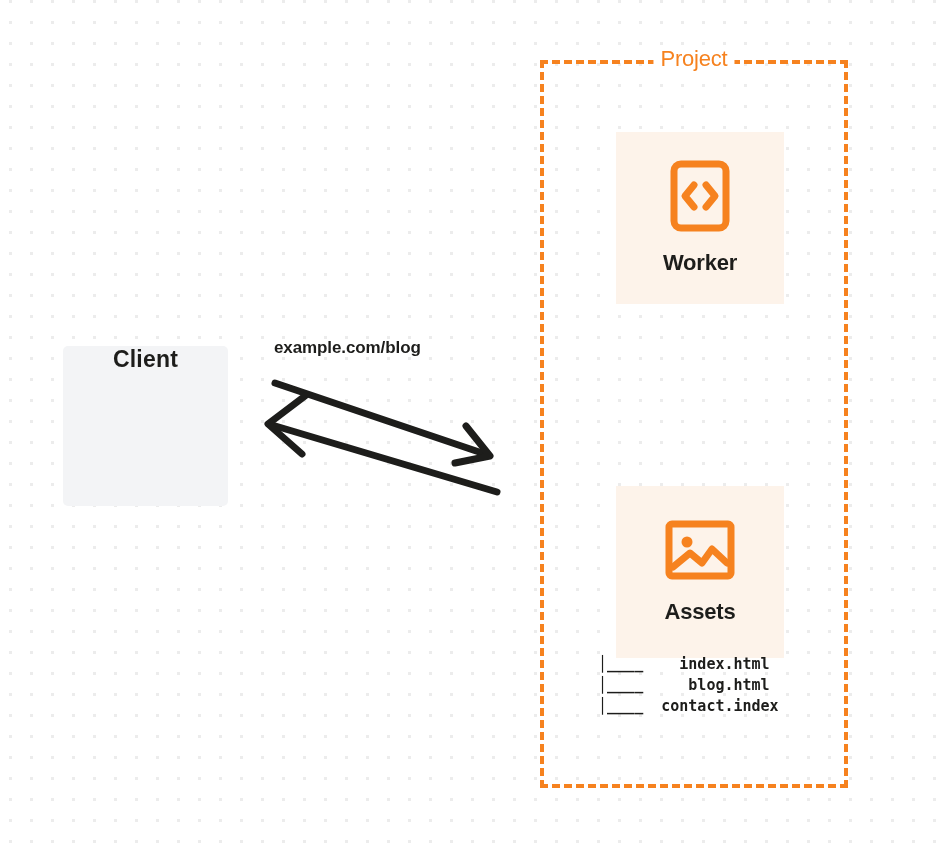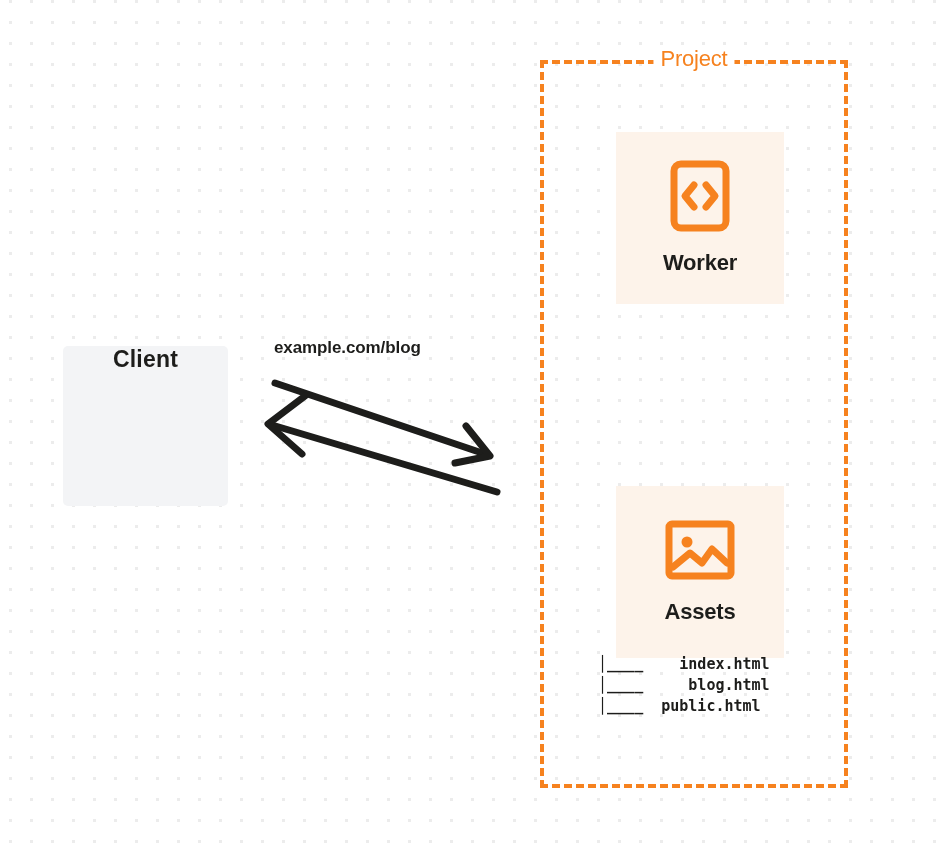--- a/index.html
+++ b/index.html
@@ -189,16 +189,16 @@
       <span class="card-icon">
         <svg width="70" height="62" viewBox="0 0 70 62">
           <rect x="4" y="5" width="62" height="52" rx="3" ry="3" fill="none" stroke="#f6821f" stroke-width="7"></rect>
           <circle cx="22" cy="23" r="5.5" fill="#f6821f"></circle>
           <polyline points="8,48 25,34 37,44 47,30 62,44" fill="none" stroke="#f6821f" stroke-width="7" stroke-linecap="round" stroke-linejoin="round"></polyline>
         </svg>
       </span>
       <span class="card-label">Assets</span>
     </div>
 
-    <div id="assets-file-tree"><span class="tree-row"> │____    index.html</span><span class="tree-row"> │____     blog.html</span><span class="tree-row"> │____  public.html</span></div>
+    <div id="assets-file-tree"><span class="tree-row"> │____    index.html</span><span class="tree-row"> │____     blog.html</span><span class="tree-row"> │____  contact.index</span></div>
 
   </div>
 </div>
 
 </body></html>

